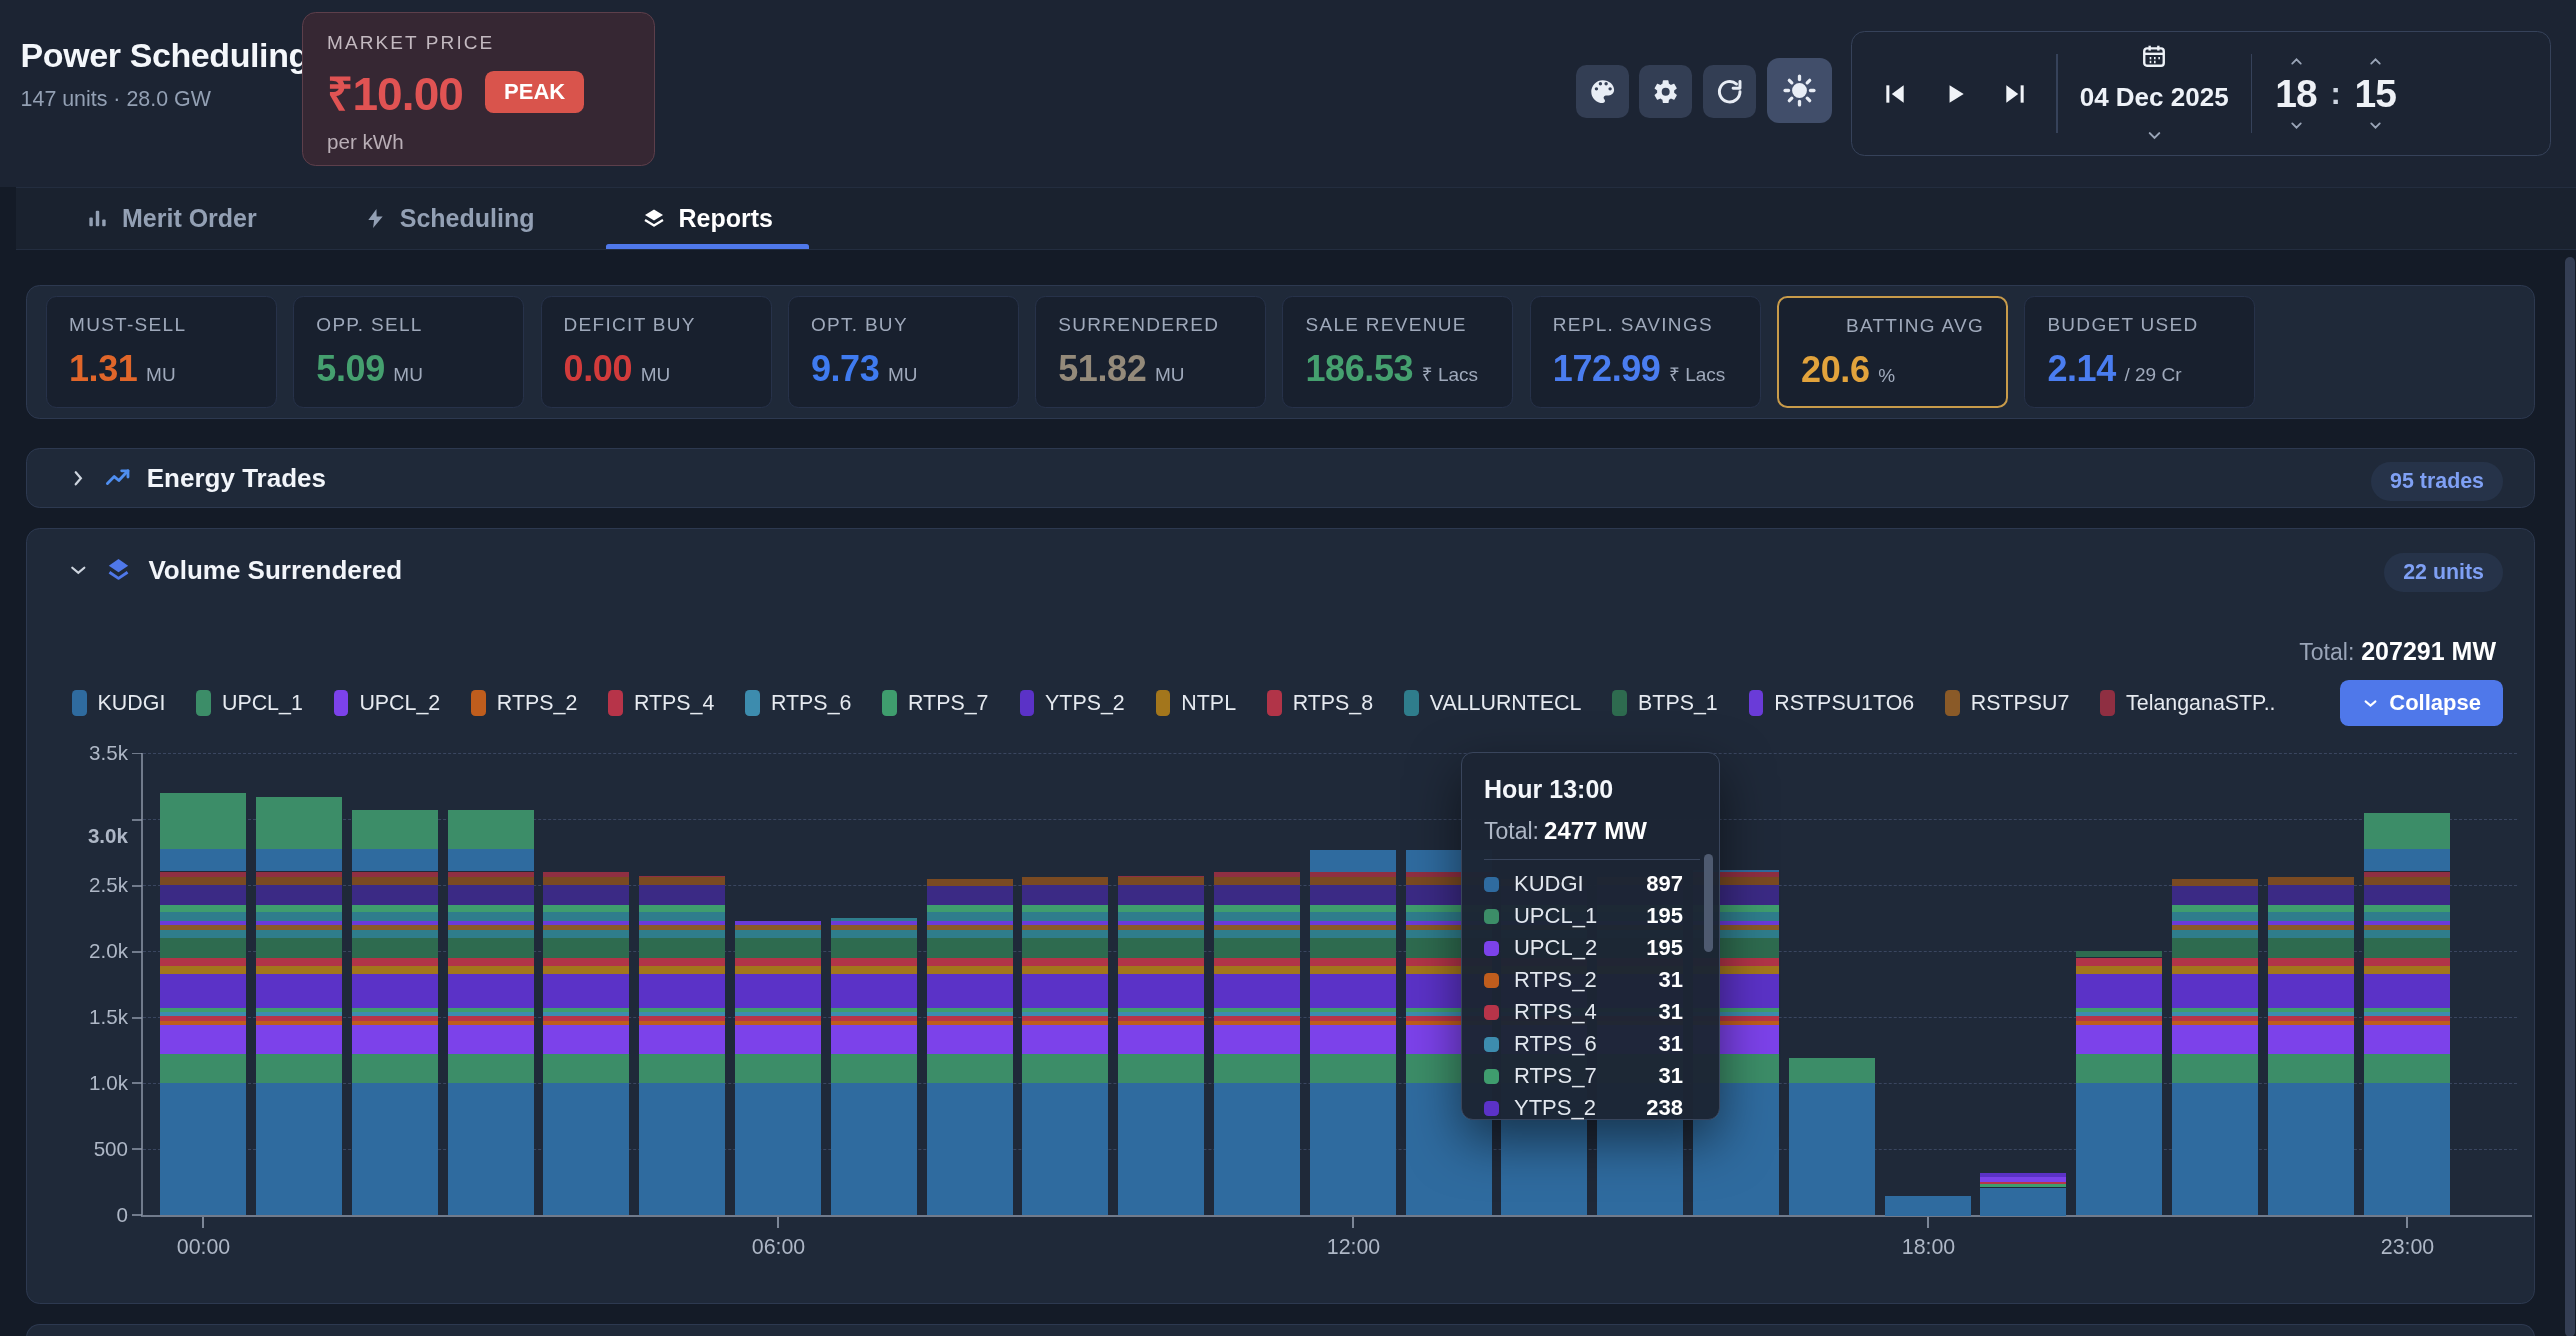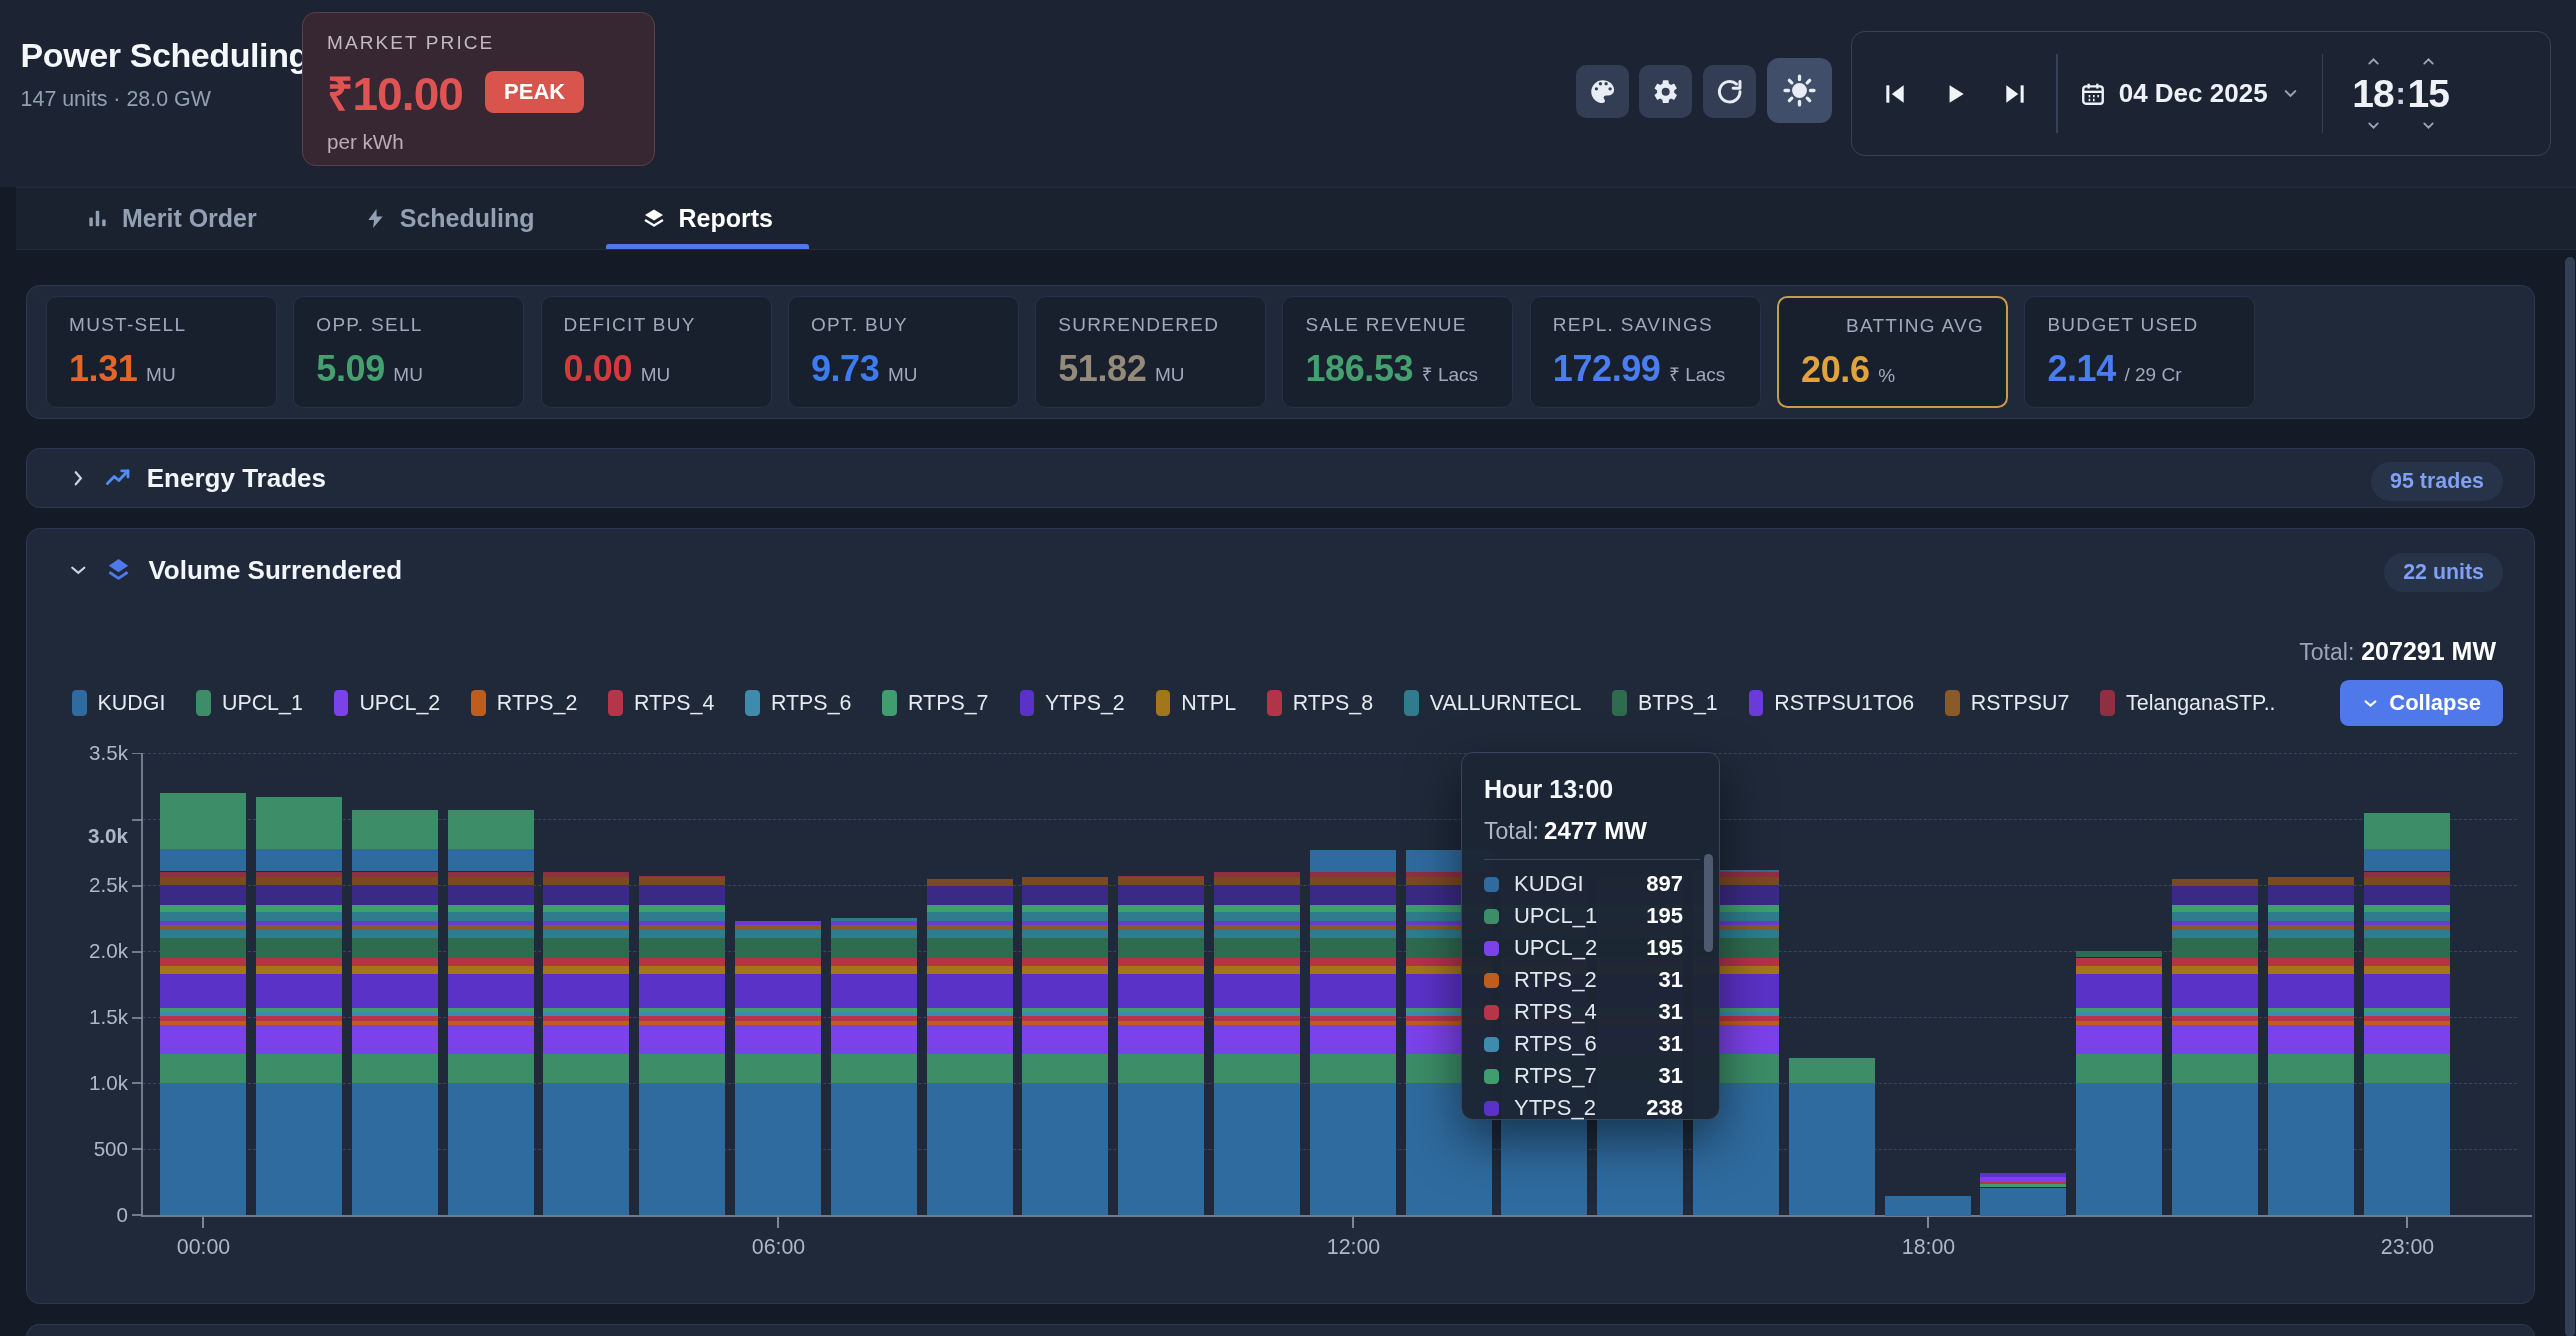--- a/index.html
+++ b/index.html
@@ -25,23 +25,23 @@
   .icon-btn { position:absolute; display:flex; align-items:center; justify-content:center;
     background:#333e54; border-radius:10.3px; color:#e8edf5; cursor:pointer; }
   .icon-btn.small { width:53px; height:53px; top:65px; }
   .icon-btn.big { width:65px; height:65px; top:58px; border-radius:12px; background:#414e6a; }
 
   .time-panel { position:absolute; left:1851px; top:31px; width:700px; height:125px;
     border:1.7px solid #36425a; border-radius:13.7px; display:flex; align-items:center; padding:0 24px; }
   .transport { display:flex; align-items:center; gap:22px; color:#f0f3f8; }
   .transport .tbtn { width:38px; height:38px; display:flex; align-items:center; justify-content:center; cursor:pointer; }
   .vdiv { width:1.7px; height:79px; background:#36425a; margin:0 22px; }
-  .date-group { display:flex; align-items:center; gap:13px; color:#eef2f8; cursor:pointer; }
+  .date-group { display:flex; align-items:center; gap:13px; color:#eef2f8; cursor:pointer;flex-direction:column; }
   .date-group .dtext { font-size:26px; font-weight:600; }
-  .time-group { display:flex; align-items:center; gap:0; margin-left:7px; }
+  .time-group { display:flex; align-items:center; gap:12px; margin-left:1px; }
   .stepper { display:flex; flex-direction:column; align-items:center; gap:1.7px; }
   .stepper .num { font-size:39px; font-weight:800; letter-spacing:-0.9px; }
   .stepper .chev { color:#9aa5b8; cursor:pointer; height:17px; display:flex; align-items:center; }
   .colon { font-size:31px; font-weight:700; color:#cdd4e0; padding:0 1.7px; }
 
   
   #tabs { position:absolute; left:16px; top:187px; width:2576px; height:63px; background:#1a222f;
     border-top:0.9px solid #232d3f; border-bottom:0.9px solid #232d3f; display:flex; padding-left:34px;gap:35px; }
   .tab { position:relative; height:100%; display:flex; align-items:center; gap:13px;
     padding:0 36px; font-size:25px; font-weight:600; color:#93a0b4; cursor:pointer; }

